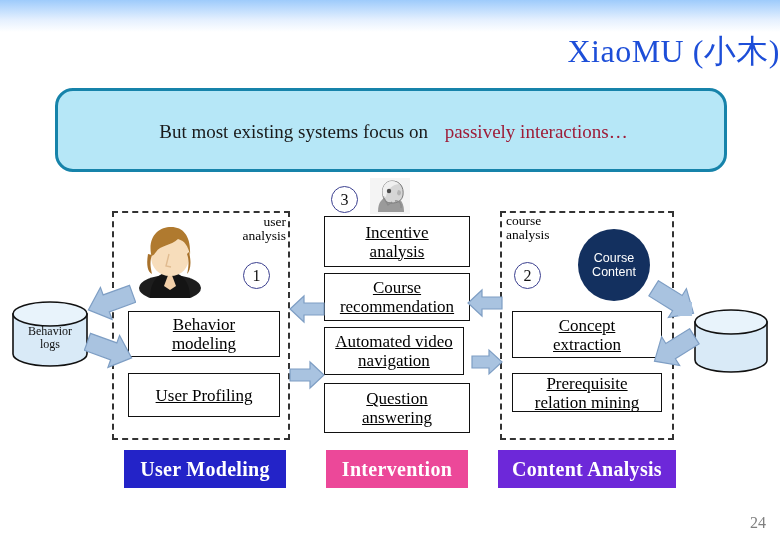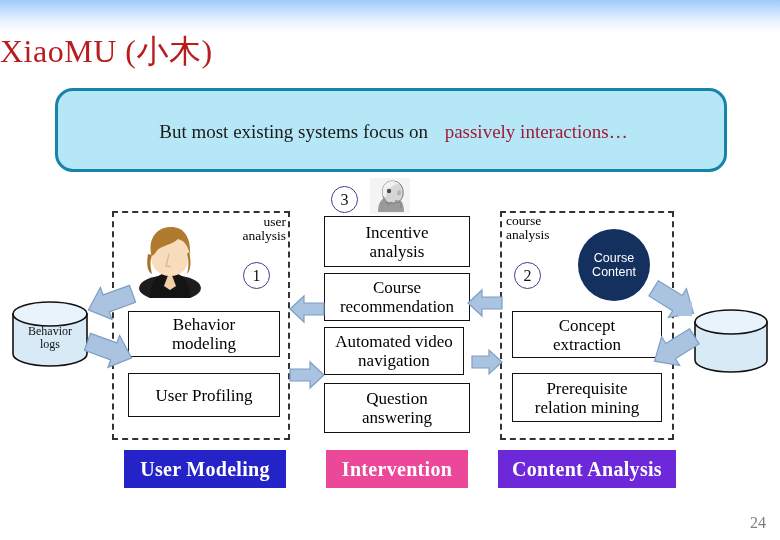--- a/index.html
+++ b/index.html
@@ -14,23 +14,23 @@
     position:absolute;left:0;top:0;width:780px;height:540px;
     background:linear-gradient(to bottom,#9ecbfb 0%,#bedcfd 28%,#e5f0fe 62%,#ffffff 100%);
     background-size:100% 32px;
     background-repeat:no-repeat;
   }
   .bgfill{position:absolute;left:0;top:32px;width:780px;height:508px;background:#ffffff;}
 
   
   #title{
     position:absolute;left:0;top:30px;width:780px;
-    text-align:left;
+    text-align:right;
     font-size:32px;
-    color:#b91c1c;
+    color:#1d4ed8;
     font-family:"Liberation Serif", serif;
     letter-spacing:0.5px;
     white-space:nowrap;
   }
 
   
   #callout{
     position:absolute;left:55px;top:88px;width:672px;height:84px;
     background:#b6e7f7;
     border:3px solid #1683aa;
@@ -90,32 +90,33 @@
     position:absolute;
     border:1.6px solid #111111;
     background:#ffffff;
     box-sizing:border-box;
     display:flex;align-items:center;justify-content:center;
     text-align:center;
     font-size:17px;
     color:#000000;
     line-height:19px;
     padding:0 2px;
+    text-decoration:underline;
   }
   
   #pb-behavior{left:128px;top:311px;width:152px;height:46px;}
   #pb-profiling{left:128px;top:373px;width:152px;height:44px;}
   
   #pb-incentive{left:324px;top:216px;width:146px;height:51px;}
   #pb-courserec{left:324px;top:273px;width:146px;height:48px;}
   #pb-autonav{left:324px;top:327px;width:140px;height:48px;}
   #pb-qa{left:324px;top:383px;width:146px;height:50px;}
   
   #pb-concept{left:512px;top:311px;width:150px;height:47px;}
-  #pb-prereq{left:512px;top:373px;width:150px;height:49px;}
+  #pb-prereq{left:512px;top:373px;width:150px;height:39px;}
 
   
   .cyl{position:absolute;}
   .cyl svg{position:absolute;left:0;top:0;}
   .cyl .lbl{
     position:absolute;left:0;width:100%;
     text-align:center;
     font-size:12px;
     color:#111111;
     line-height:13px;

